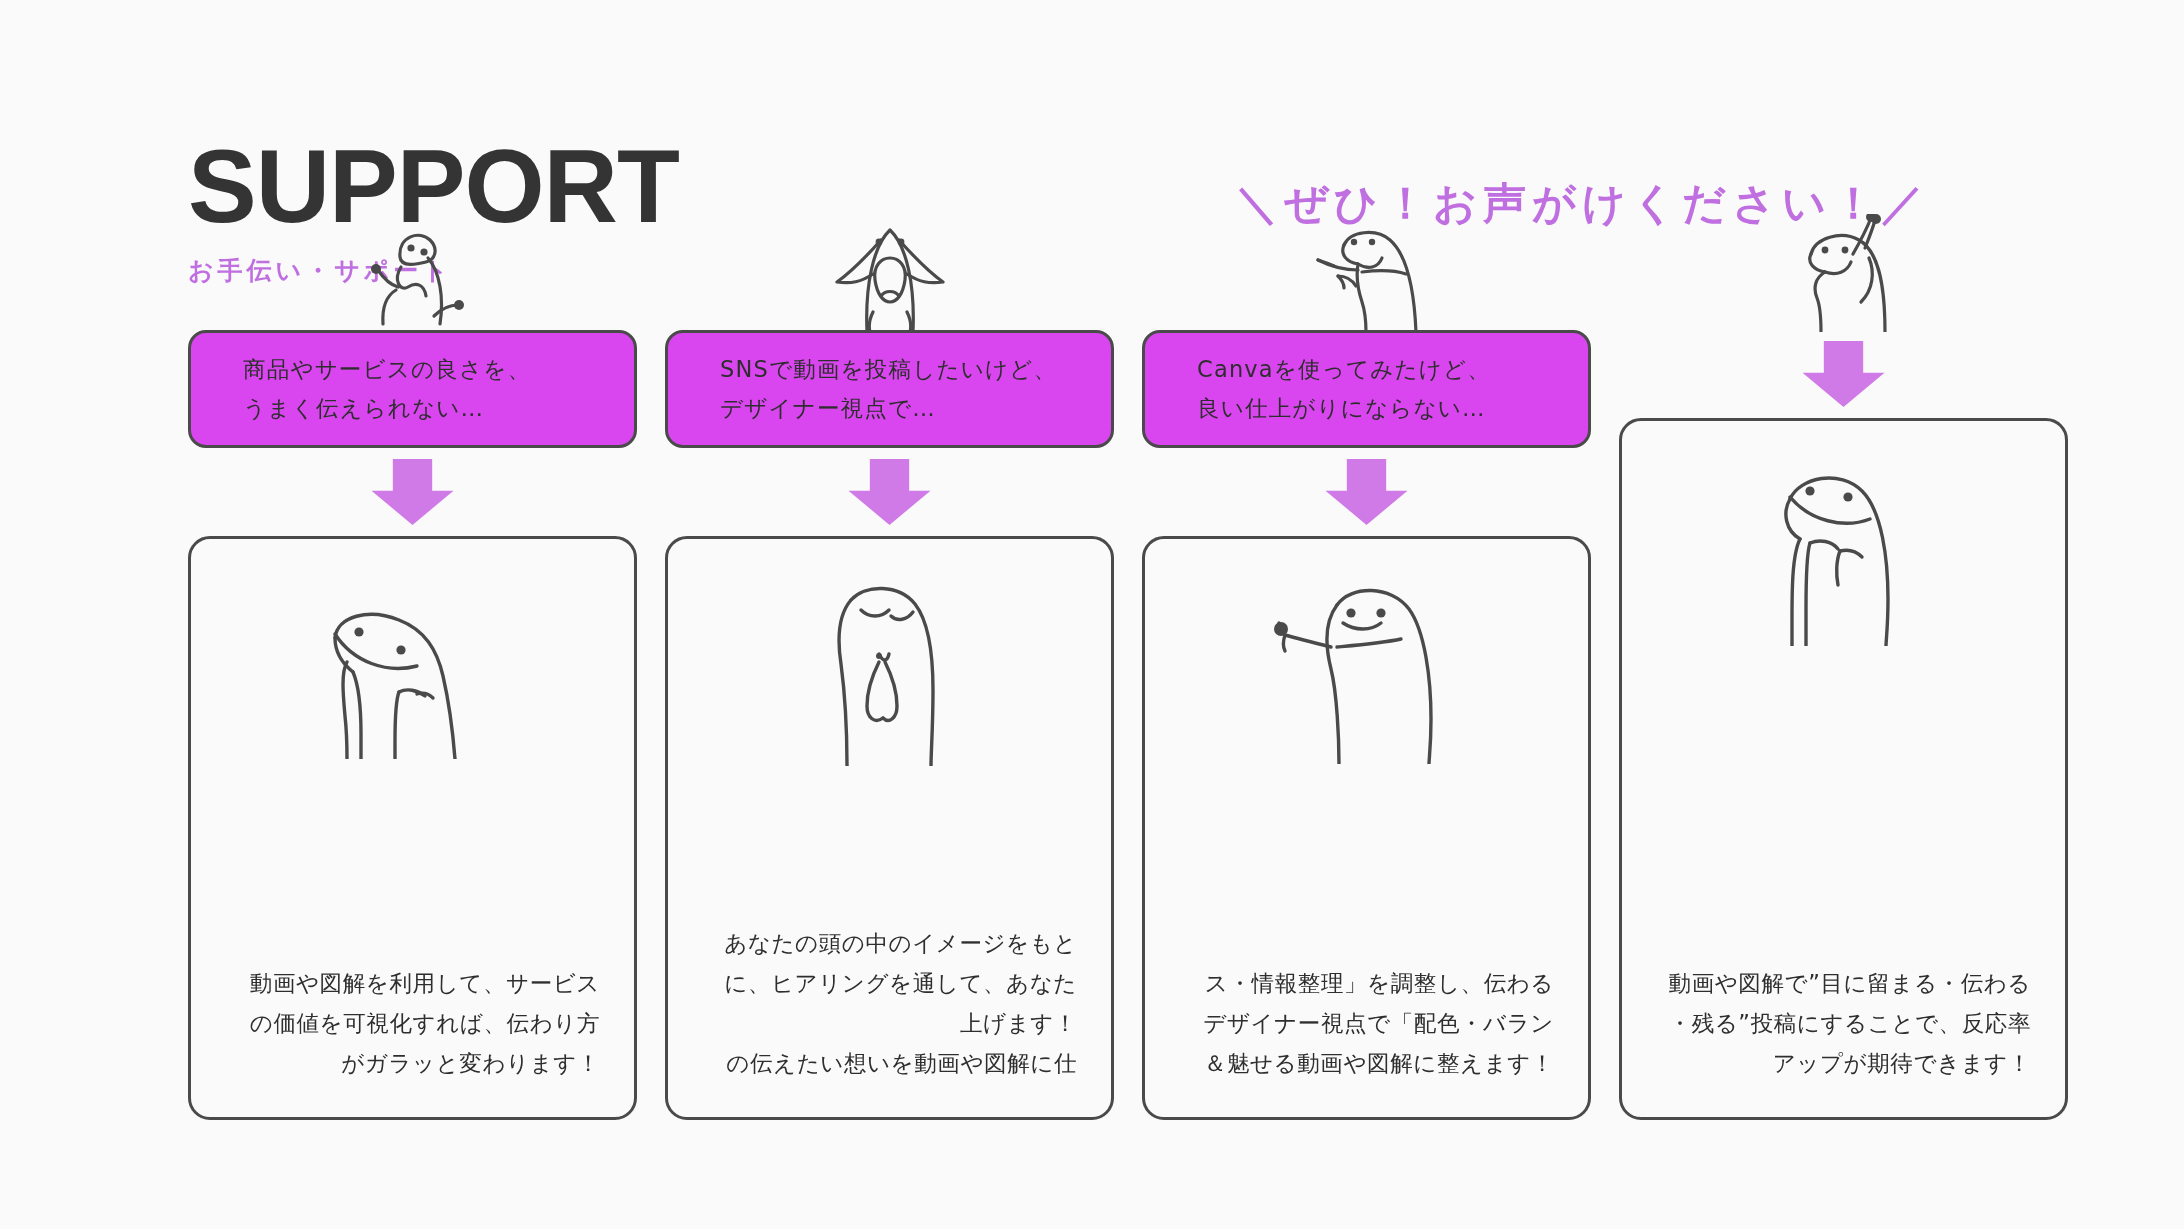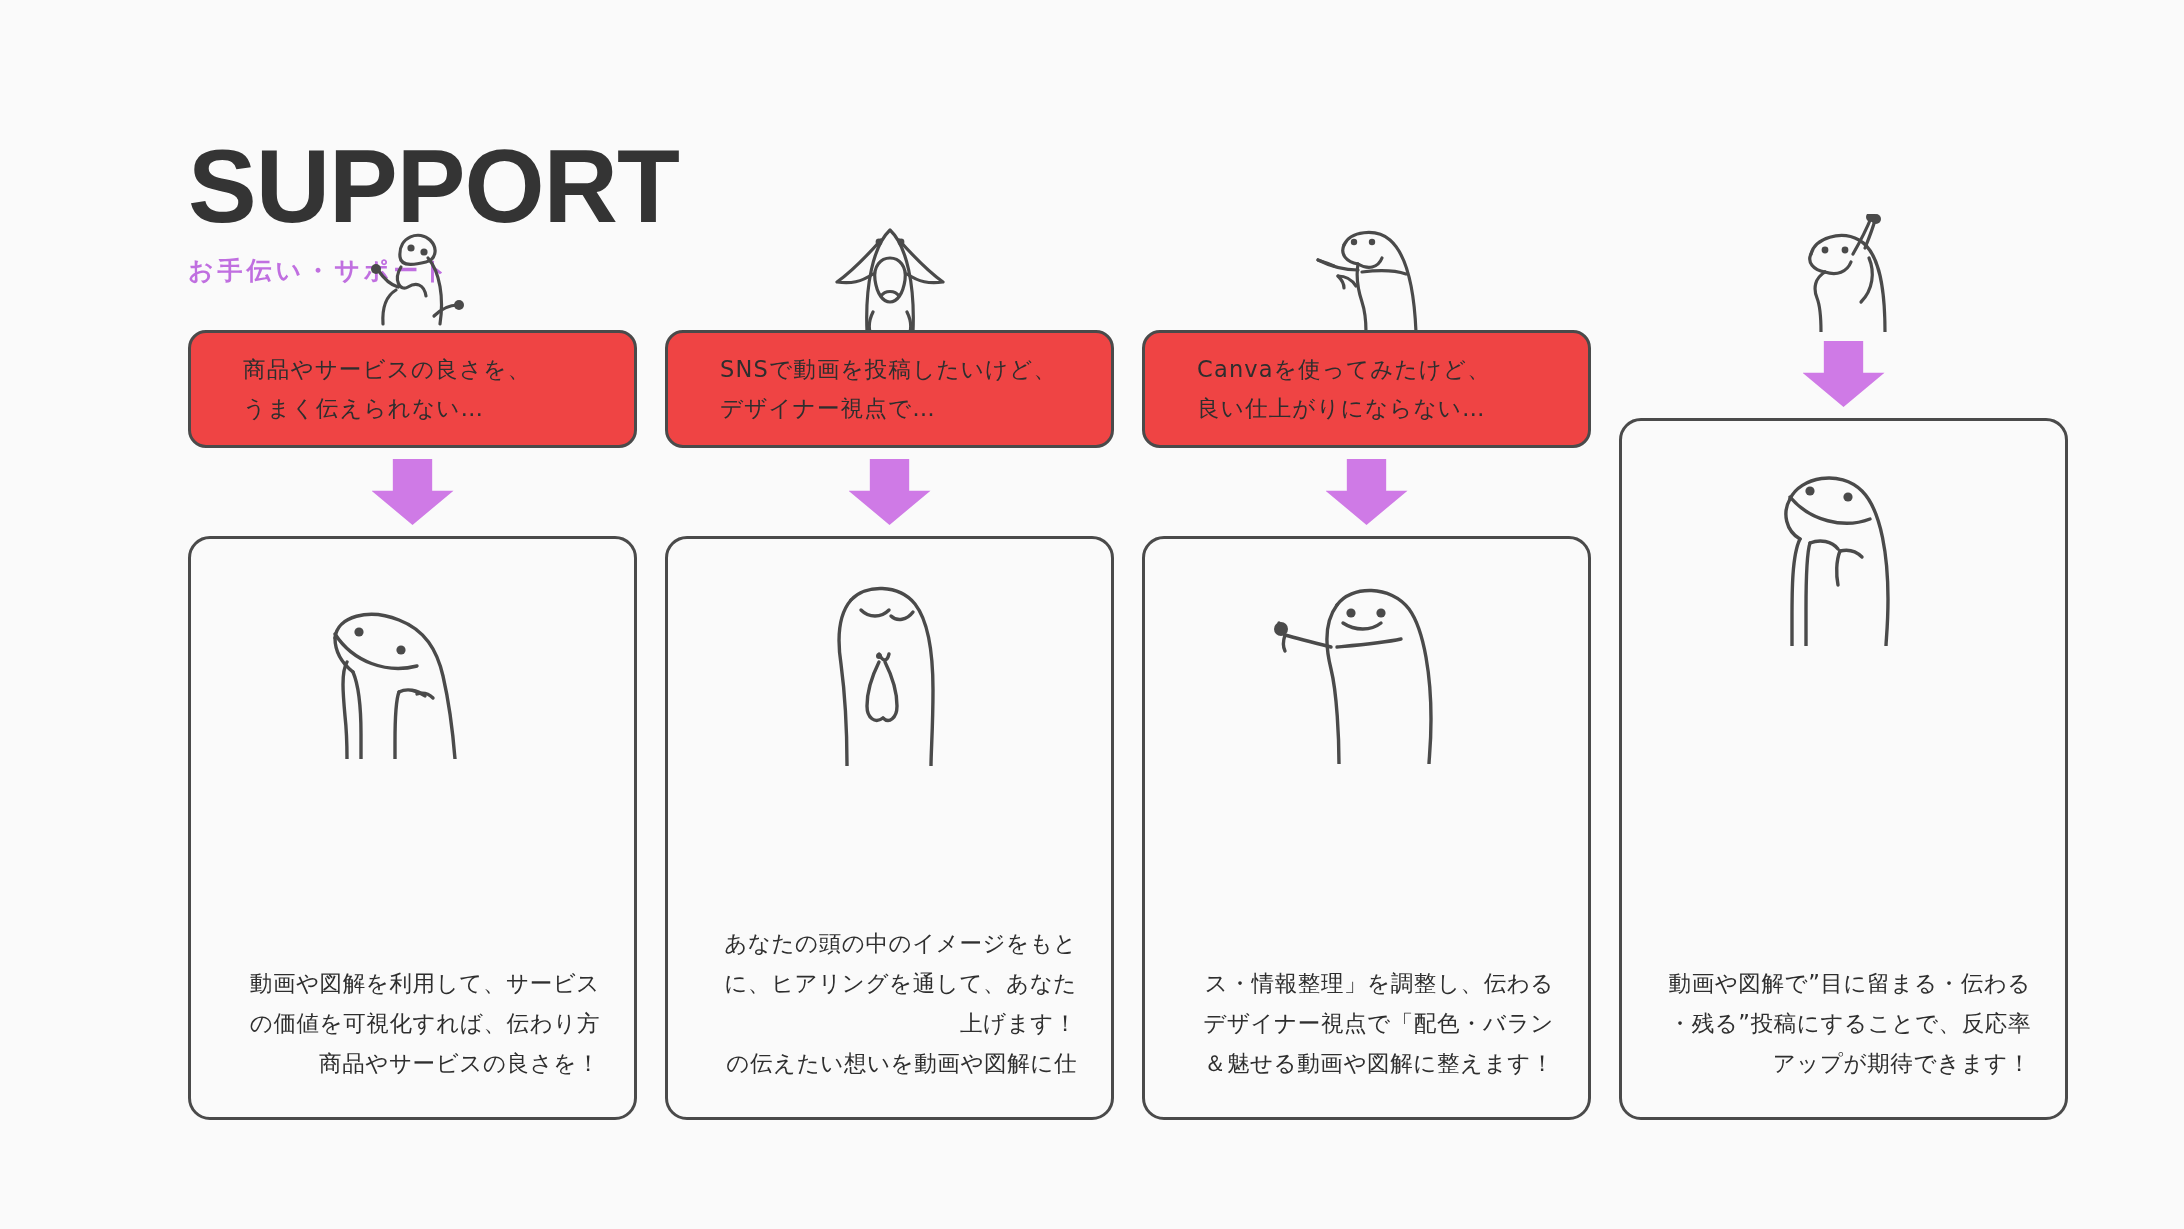--- a/index.html
+++ b/index.html
@@ -43,21 +43,21 @@
     position:absolute; left:0; top:-118px; width:450px; height:120px;
     display:flex; justify-content:center; align-items:flex-end;
     pointer-events:none;
   }
   .mascot-top svg{ display:block; }
 
   
   .card-top{
     position:relative; z-index:2;
     height:118px; border:3px solid #4a4a4a; border-radius:18px;
-    background:#ef4444;
+    background:#d946ef;
     display:flex; align-items:center;
     padding:0 0 0 52px;
   }
   .card-top .txt{
     font-size:22.5px; color:#2e2e2e; line-height:1.75; letter-spacing:1.2px;
     font-family:"DejaVu Sans", sans-serif;
   }
 
   
   .arrow-wrap{ height:88px; display:flex; justify-content:center; align-items:center; }
@@ -89,20 +89,21 @@
 </style>
 </head>
 <body>
 
 <div class="page">
 
   <div class="header">
     <div class="title">SUPPORT</div>
     <div class="subtitle">お手伝い・サポート</div>
   </div>
+  <div class="catch">＼ぜひ！お声がけください！／</div>
 
   <div class="cols">
 
     <div class="col">
       <div class="mascot-top">
         <svg width="150" height="120" viewBox="0 0 150 120" fill="none" stroke="#4a4a4a" stroke-width="3.2" stroke-linecap="round" stroke-linejoin="round">
           <path d="M62 45 C60 24 82 18 92 28 C101 37 97 48 88 50 C80 52 63 56 62 45 Z"></path>
           <path d="M90 46 C102 60 106 86 102 112"></path>
           <path d="M63 55 C55 68 62 80 70 75 C78 70 86 72 88 84"></path>
           <path d="M60 75 C50 72 44 64 40 58"></path>
@@ -137,21 +138,21 @@
             <path d="M86 118 C94 114 104 116 112 122"></path>
             <path d="M86 118 C82 128 82 150 82 168 C82 178 82 182 82 185"></path>
             <path d="M104 120 C110 118 116 120 120 124"></path>
             <circle cx="46" cy="58" r="4.6" fill="#4a4a4a" stroke="none"></circle>
             <circle cx="88" cy="76" r="4.6" fill="#4a4a4a" stroke="none"></circle>
           </svg>
         </div>
         <div class="txt">
           <span class="line">動画や図解を利用して、サービス</span>
           <span class="line">の価値を可視化すれば、伝わり方</span>
-          <span class="line">商品やサービスの良さを！</span>
+          <span class="line">がガラッと変わります！</span>
         </div>
       </div>
     </div>
 
     <div class="col">
       <div class="mascot-top">
         <svg width="150" height="118" viewBox="0 0 150 118" fill="none" stroke="#4a4a4a" stroke-width="3.2" stroke-linecap="round" stroke-linejoin="round">
           <path d="M52 118 C50 72 58 32 75 16 C92 32 100 72 98 118"></path>
           <path d="M66 26 C50 44 36 58 22 68 C36 70 46 68 58 60"></path>
           <path d="M84 26 C100 44 114 58 128 68 C114 70 104 68 92 60"></path>

